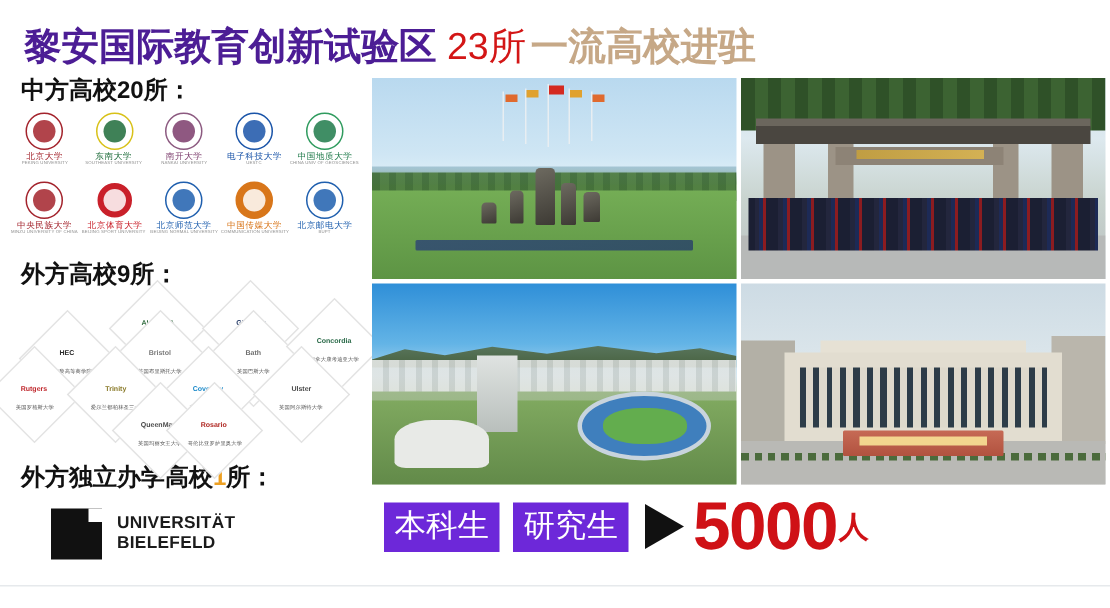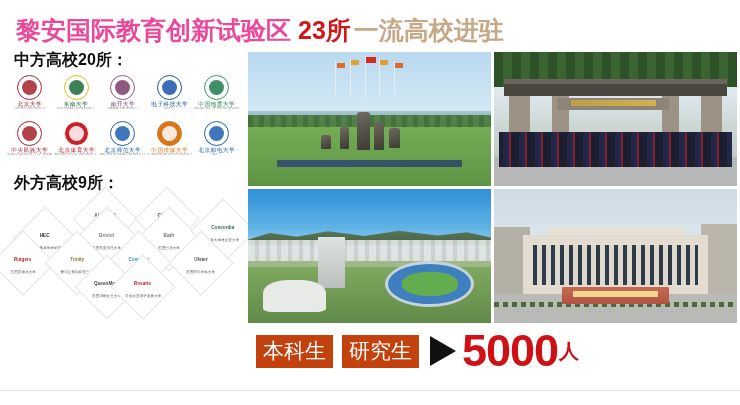--- a/index.html
+++ b/index.html
@@ -6,22 +6,22 @@
   body{
     width:740px;height:405px;overflow:hidden;
     background:#ffffff;
     font-family:"Liberation Sans","DejaVu Sans",sans-serif;
     position:relative;
   }
   #root{position:relative;width:740px;height:405px;background:#fff;box-sizing:border-box;}
   
   .title-bar{position:absolute;left:16px;top:12px;width:700px;height:36px;
     display:flex;align-items:center;white-space:nowrap;}
-  .t-main{font-size:25px;font-weight:bold;color:#ec4899;letter-spacing:0px;}
-  .t-red{font-size:25px;font-weight:bold;color:#d31616;margin:0 3px 0 7px;}
+  .t-main{font-size:25px;font-weight:bold;color:#4c1d95;letter-spacing:0px;}
+  .t-red{font-size:25px;font-weight:normal;color:#d31616;margin:0 3px 0 7px;}
   .t-tail{font-size:25px;font-weight:bold;color:#c6a887;}
 
   
   .left{position:absolute;left:0;top:50px;width:246px;height:355px;}
   .sec-head{font-size:16px;font-weight:bold;color:#111;margin:0 0 2px 14px;white-space:nowrap;}
   .sec-head .num{color:#111;}
   .sec-head .num-orange{color:#eda023;}
 
   
   .cn-grid{display:grid;grid-template-columns:repeat(5,1fr);
@@ -120,23 +120,23 @@
     background:linear-gradient(#c66a55,#b1523f);border-radius:1px;}
   .p4 .sign i{position:absolute;left:10%;top:22%;width:80%;height:34%;
     background:rgba(248,226,150,.9);display:block;}
   .p4 .shrub{position:absolute;bottom:12%;width:100%;height:4%;
     background:repeating-linear-gradient(90deg,#4b6b3c 0 5px,transparent 5px 9px);}
 
   
   .stats{position:absolute;left:256px;top:328px;width:480px;height:72px;}
   .stat-line{font-size:19px;font-weight:bold;color:#141414;letter-spacing:0px;white-space:nowrap;}
   .badges{display:flex;align-items:center;margin-top:4px;}
-  .badge{background:#c2410c;color:#fff;font-size:21px;line-height:1;
+  .badge{background:#6d28d9;color:#fff;font-size:21px;line-height:1;
     padding:5px 7px 7px 7px;margin-right:9px;white-space:nowrap;
-    font-family:Liberation Sans, sans-serif;}
+    font-family:Liberation Serif, serif;}
   .tri{width:0;height:0;border-left:26px solid #111;border-top:15px solid transparent;
     border-bottom:15px solid transparent;margin:0 6px 0 2px;}
   .bignum{font-size:45px;font-weight:bold;color:#cf1116;line-height:.85;letter-spacing:-1px;}
   .bigunit{font-size:20px;font-weight:bold;color:#cf1116;margin-left:1px;}
   .bottom-rule{position:absolute;left:0;bottom:0;width:740px;height:14px;
     background:#fff;border-top:1px solid #e6e9ec;}
 </style>
 </head>
 <body>
 
@@ -321,20 +321,30 @@
         <div class="hex" style="left: 116px; top: 68px;">
           <div class="hin">
             <div class="hex-logo">
               <div class="hex-en" style="color: rgb(176, 42, 37);">Rosario</div>
             </div>
             <div class="hex-name">哥伦比亚罗萨里奥大学</div>
           </div>
         </div>
       </div>
 
+    <div class="sec-head" style="margin-top:4px">
+      <span>外方独立办学高校</span><span class="num-orange">1</span><span>所：</span>
+    </div>
+    <div class="bf">
+      <div class="bf-mark"></div>
+      <div class="bf-txt">
+        <div>UNIVERSITÄT</div>
+        <div>BIELEFELD</div>
+      </div>
+    </div>
   </div>
 
   <div class="photos">
     <div class="ph p1">
       <div class="hill"></div>
       <div class="treeline"></div>
       <div class="lawn"></div>
       <div class="pole" style="left:36%"></div>
       <div class="pole" style="left:42%;height:28%;top:5%"></div>
       <div class="pole" style="left:48%;height:31%;top:3%"></div>

